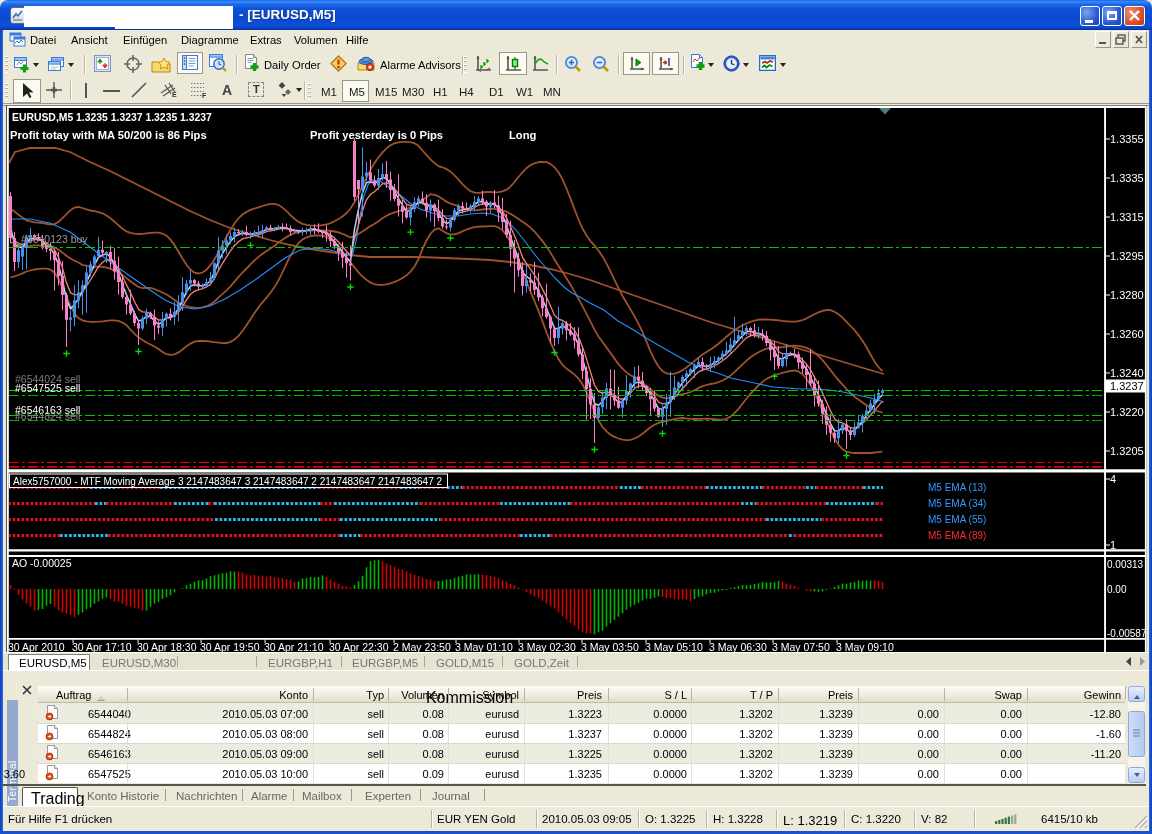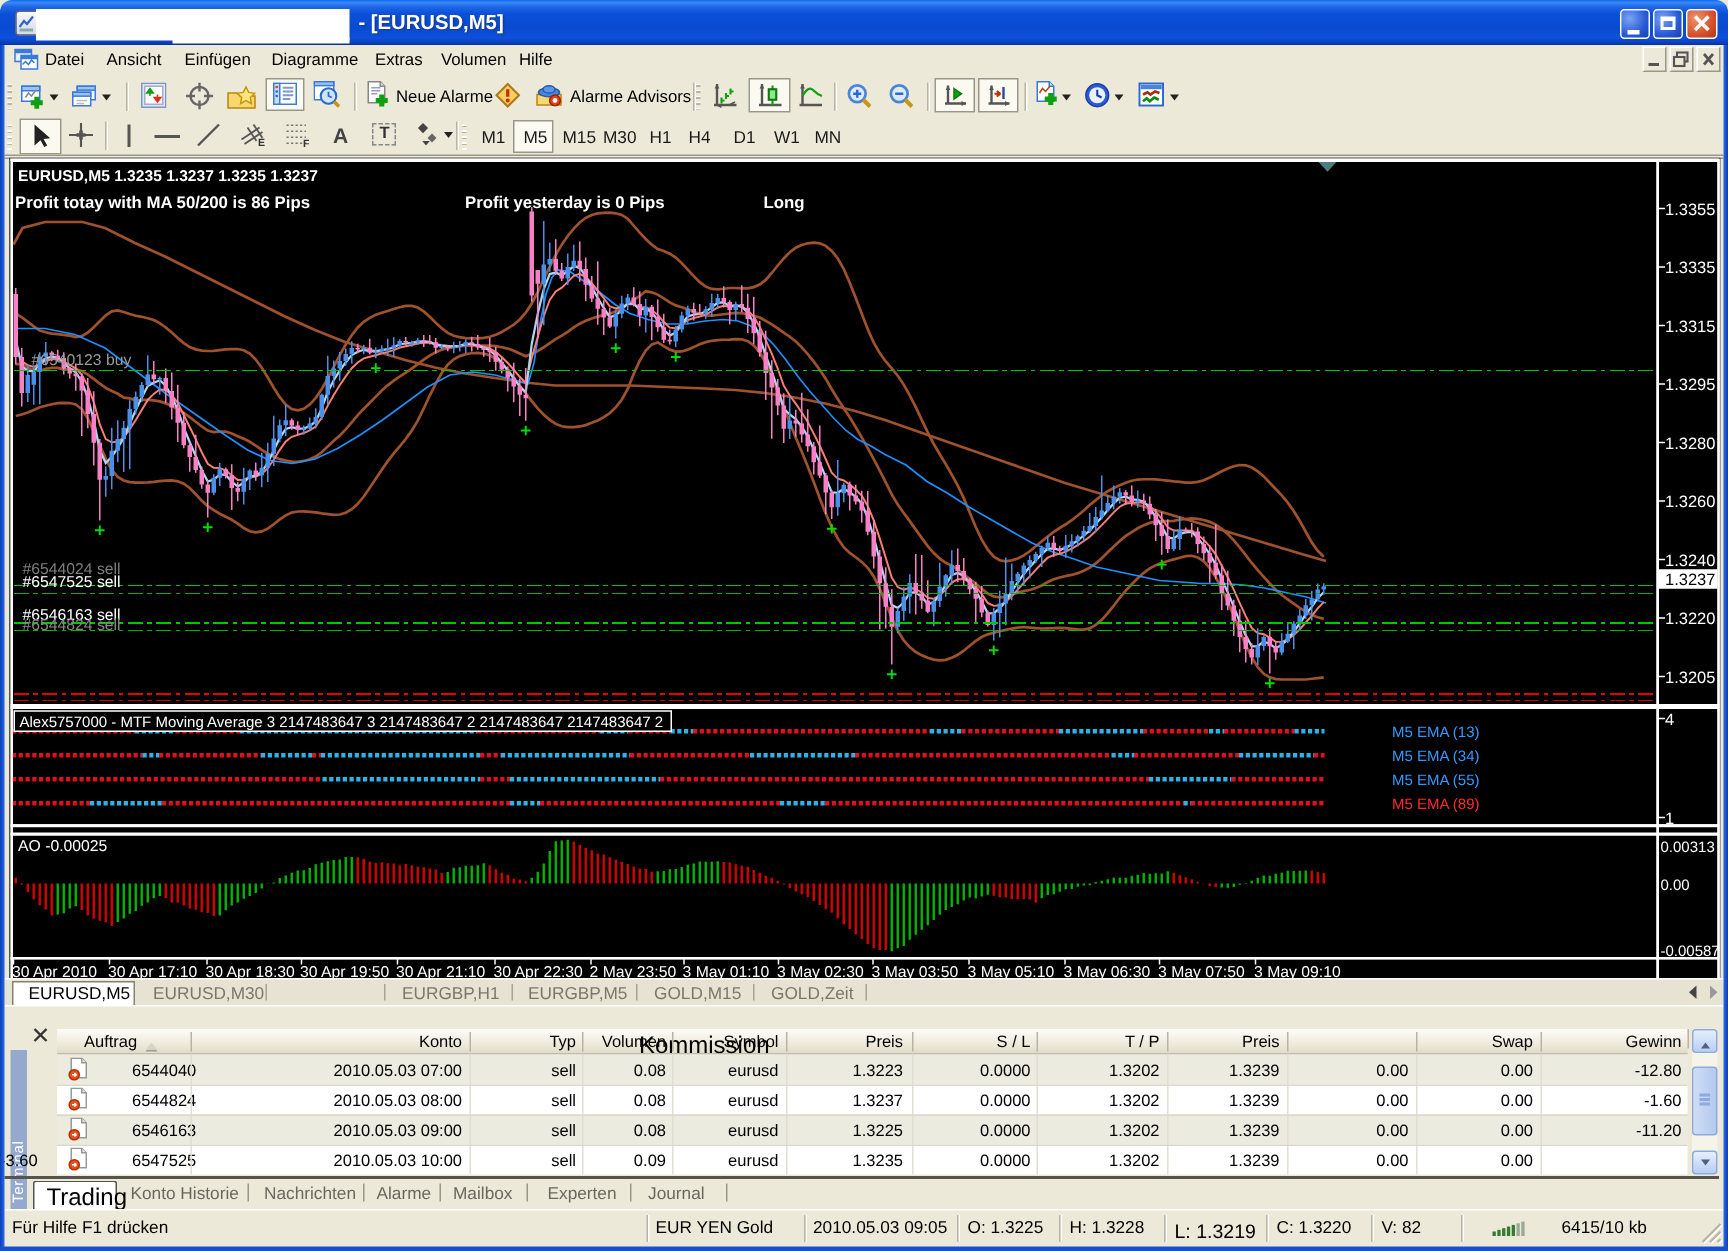--- a/index.html
+++ b/index.html
@@ -283,21 +283,21 @@
       <path d="M10 7.2 V10 L12.2 11" stroke="#2a6acc" stroke-width="1.2" fill="none"></path>
       <path d="M13.8 13.8 L17 17" stroke="#c8960c" stroke-width="2.4"></path>
     </svg></div>
 <div class="sep1" style="left:236px;top:55px;height:19px"></div>
 <div class="a" style="left:244px;top:54px;width:15px;height:18px"><svg width="15" height="18">
       <path d="M1.5 0.5 h8 l3 3 v11 h-11 z" fill="#fff" stroke="#888"></path>
       <path d="M9.5 0.5 v3 h3" fill="#ddd" stroke="#888"></path>
       <path d="M3.5 4.5 h6 M3.5 6.5 h6 M3.5 8.5 h4" stroke="#99b"></path>
       <path d="M10.5 9 v8 M6.5 13 h8" stroke="#0fa00f" stroke-width="3.4"></path>
     </svg></div>
-<div class="t" style="left:264px;top:59px">Neue Alarme</div>
+<div class="t" style="left:264px;top:59px">Daily Order</div>
 <div class="a" style="left:330px;top:55px;width:17px;height:17px"><svg width="17" height="17">
       <path d="M8.5 1 L16 8.5 L8.5 16 L1 8.5 Z" fill="#f7cf5e" stroke="#b07820" stroke-width="1.4"></path>
       <path d="M8.5 4.5 v5" stroke="#c03000" stroke-width="2.2"></path>
       <circle cx="8.5" cy="12" r="1.3" fill="#c03000"></circle>
     </svg></div>
 <div class="a" style="left:357px;top:55px;width:18px;height:16px"><svg width="18" height="16">
       <path d="M1 8 h16 v7 h-16 z" fill="#f7d870" stroke="#b8860b"></path>
       <ellipse cx="9" cy="6.5" rx="7" ry="3" fill="#4a86d8" stroke="#2a5aa8"></ellipse>
       <ellipse cx="9" cy="4.6" rx="4" ry="2.4" fill="#5a96e8" stroke="#2a5aa8"></ellipse>
       <circle cx="13" cy="12" r="3.6" fill="#e84010" stroke="#a02000"></circle>

